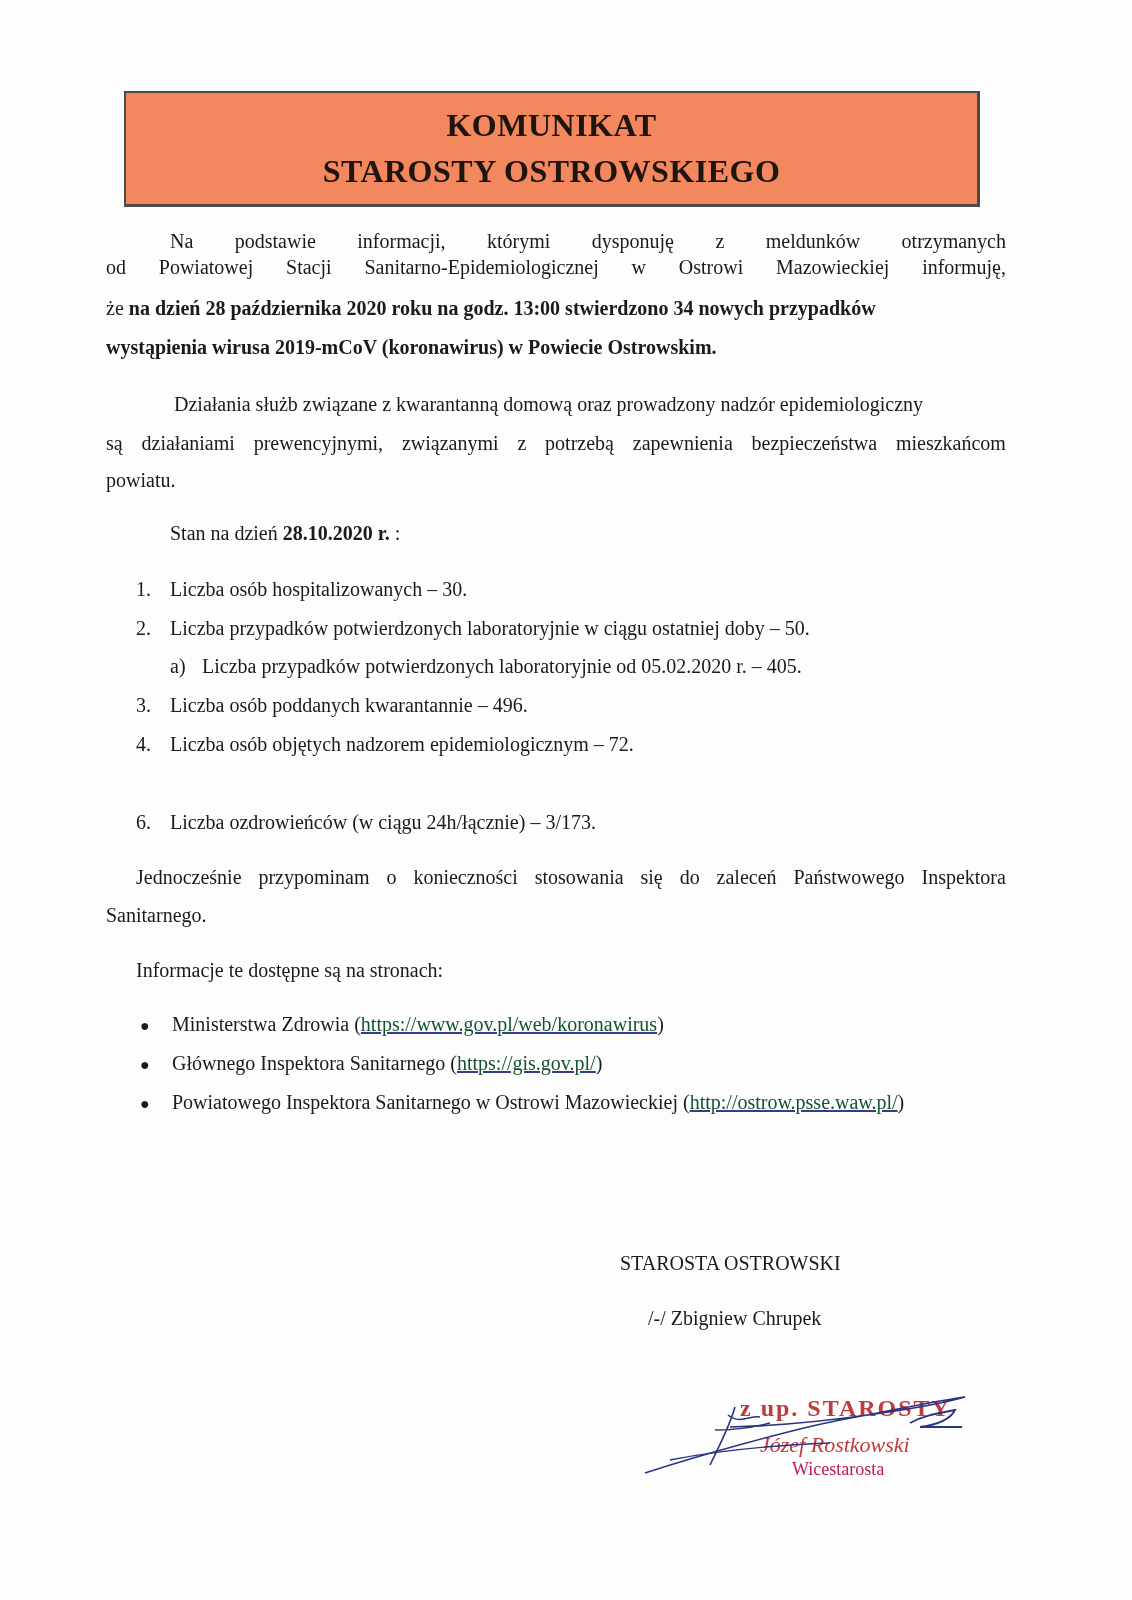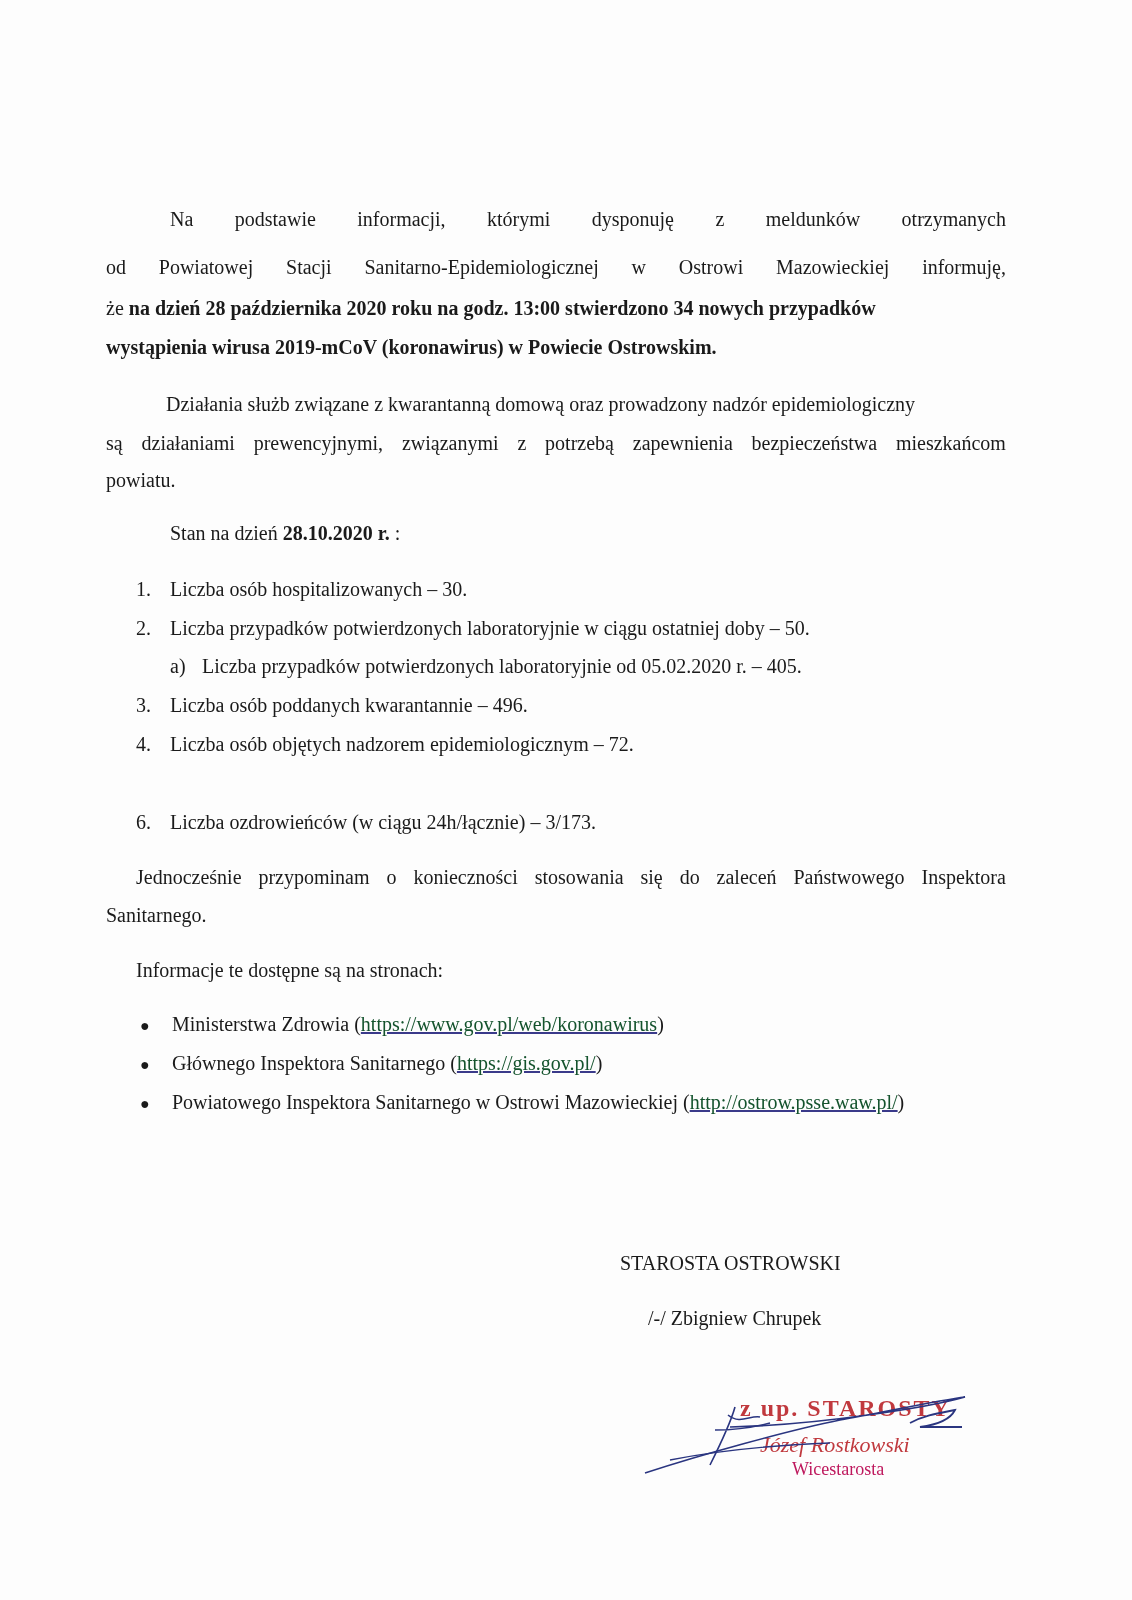--- a/index.html
+++ b/index.html
@@ -138,22 +138,26 @@
     .stamp svg {
       position: absolute;
       left: 0; top: 0;
     }
   </style>
 </head>
 <body>
 
 <div class="page">
 
-
-  <div class="row justify-line" style="left:170px; top:208px; width:836px;">
+  <div class="banner">
+    <div class="line l1">KOMUNIKAT</div>
+    <div class="line l2">STAROSTY OSTROWSKIEGO</div>
+  </div>
+
+  <div class="row justify-line" style="left:170px; top:230px; width:836px;">
     <span>Na</span>
     <span>podstawie</span>
     <span>informacji,</span>
     <span>którymi</span>
     <span>dysponuję</span>
     <span>z</span>
     <span>meldunków</span>
     <span>otrzymanych</span>
   </div>
   <div class="row justify-line" style="left:106px; top:256px; width:900px;">
@@ -167,21 +171,21 @@
     <span>informuję,</span>
   </div>
   <div class="row" style="left:106px; top:297px; width:900px;">
     <span>że</span>
     <b>na dzień 28 października 2020 roku na godz. 13:00 stwierdzono 34 nowych przypadków</b>
   </div>
   <div class="row" style="left:106px; top:336px;font-weight:bold;">
     <span>wystąpienia wirusa 2019-mCoV (koronawirus) w Powiecie Ostrowskim.</span>
   </div>
 
-  <div class="row" style="left:166px; top:393px;">
+  <div class="row" style="left:174px; top:393px;">
     <span>Działania służb związane z kwarantanną domową oraz prowadzony nadzór epidemiologiczny</span>
   </div>
   <div class="row justify-line" style="left:106px; top:432px; width:900px;">
     <span>są</span>
     <span>działaniami</span>
     <span>prewencyjnymi,</span>
     <span>związanymi</span>
     <span>z</span>
     <span>potrzebą</span>
     <span>zapewnienia</span>

